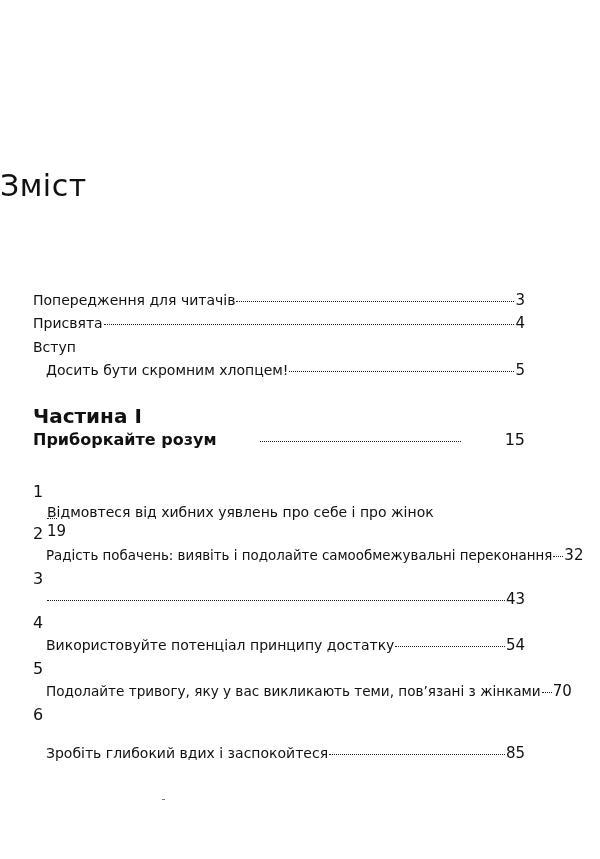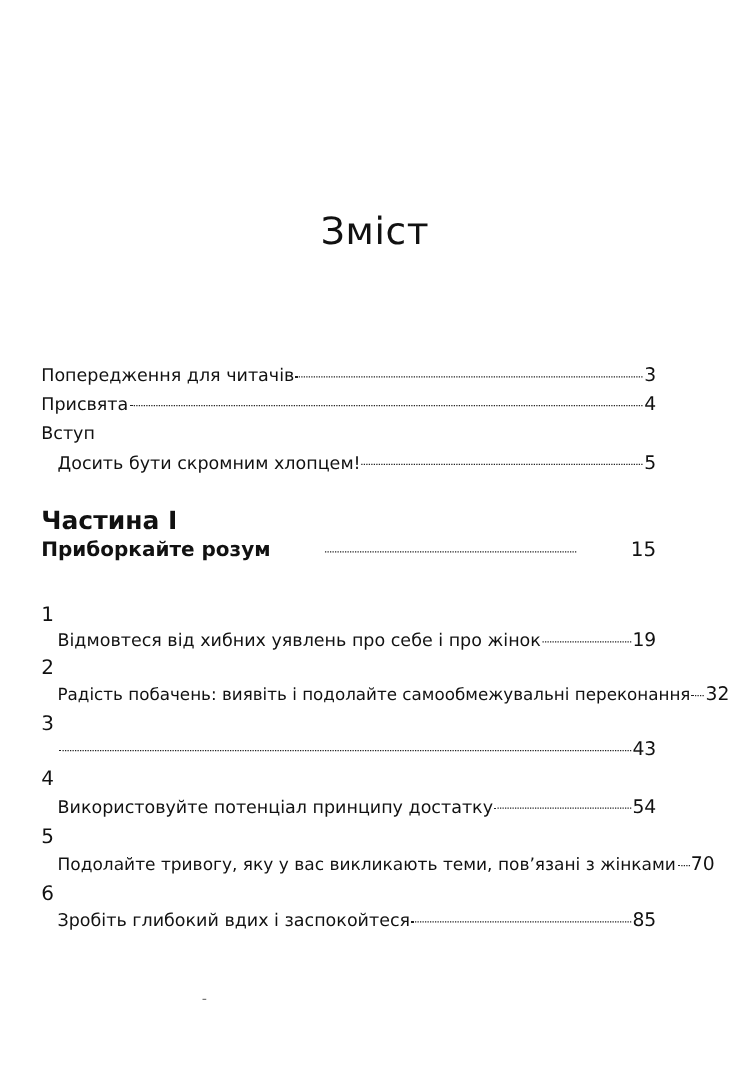--- a/index.html
+++ b/index.html
@@ -13,21 +13,21 @@
       position: relative;
       overflow: hidden;
       color: #111111;
       font-family: "DejaVu Sans", sans-serif;
     }
     .page-title {
       position: absolute;
       left: 0;
       width: 600px;
       top: 168px;
-      text-align: center;
+      text-align: left;
       font-size: 30px;
       letter-spacing: 0.5px;
       font-family: "DejaVu Sans", sans-serif;
       color: #111;
     }
     .toc {
       position: absolute;
       left: 33px;
       width: 492px;
       top: 0;
@@ -99,21 +99,21 @@
   </div>
 
   <div class="heading part" style="top:407px;">Частина I</div>
   <div class="row part" style="top:431px;">
     <span class="label">Приборкайте розум</span>
     <span class="leader"></span>
     <span class="page">15</span>
   </div>
 
   <div class="heading num" style="top:483px;">1</div>
-  <div class="row indent" style="top:503px;">
+  <div class="row indent" style="top:503px;flex-direction:column;">
     <span class="label">Відмовтеся від хибних уявлень про себе і про жінок</span>
     <span class="leader"></span>
     <span class="page">19</span>
   </div>
 
   <div class="heading num" style="top:525px;">2</div>
   <div class="row indent" style="top:546px;">
     <span class="label" style="font-size:13.4px;">Радість побачень: виявіть і подолайте самообмежувальні переконання</span>
     <span class="leader"></span>
     <span class="page">32</span>
@@ -133,21 +133,21 @@
   </div>
 
   <div class="heading num" style="top:660px;">5</div>
   <div class="row indent" style="top:682px;">
     <span class="label" style="font-size:13.6px;">Подолайте тривогу, яку у вас викликають теми, пов’язані з жінками</span>
     <span class="leader"></span>
     <span class="page">70</span>
   </div>
 
   <div class="heading num" style="top:706px;">6</div>
-  <div class="row indent" style="top:727px;">
+  <div class="row indent" style="top:744px;">
     <span class="label">Зробіть глибокий вдих і заспокойтеся</span>
     <span class="leader"></span>
     <span class="page">85</span>
   </div>
 
 </div>
 
 <div class="speck"></div>
 
 </body></html>

